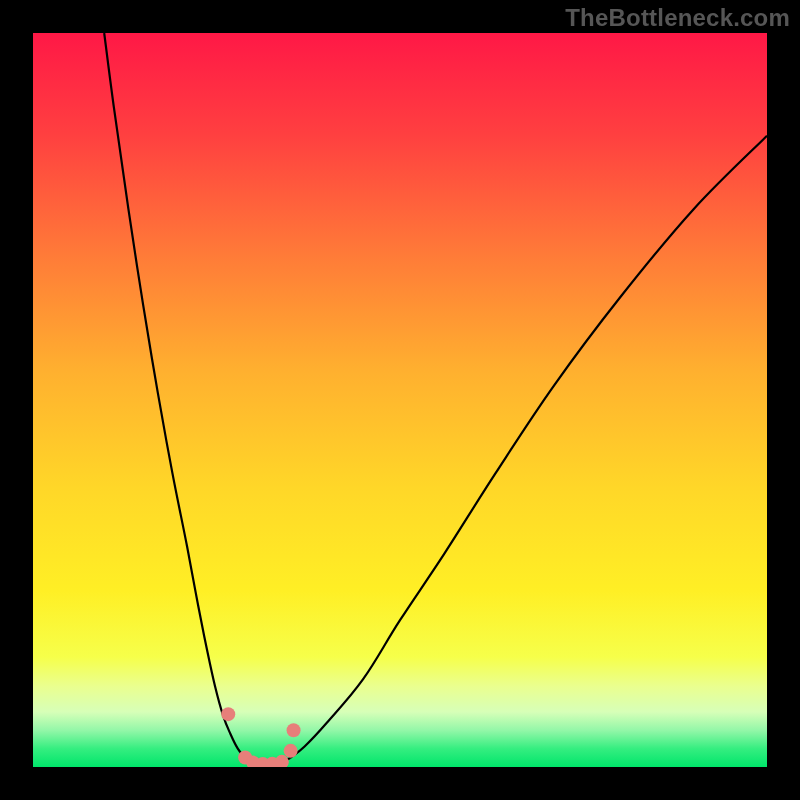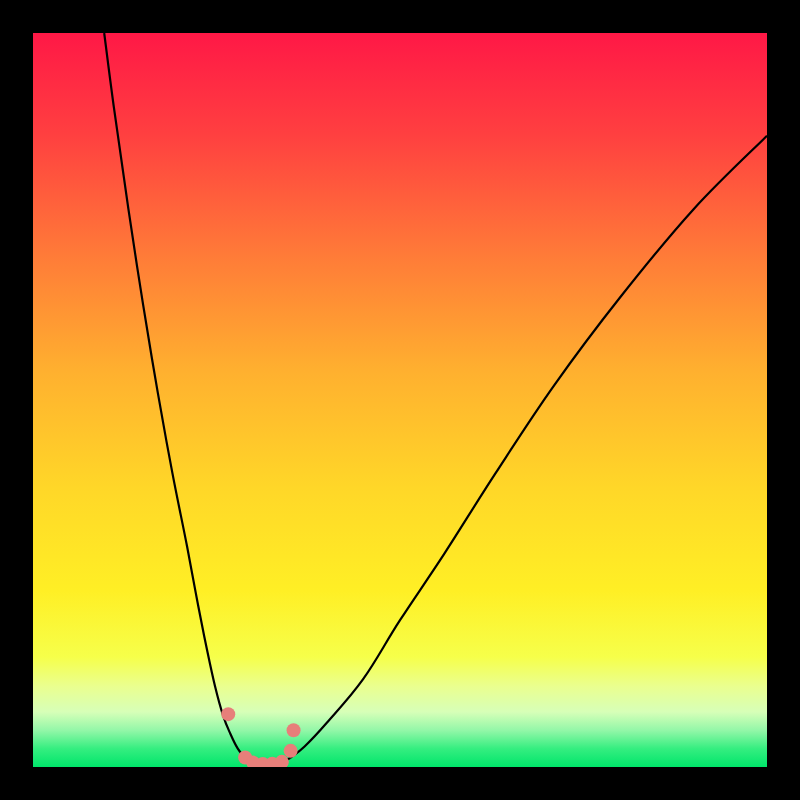--- a/index.html
+++ b/index.html
@@ -73,13 +73,14 @@
           <circle cx="212.13" cy="724.46" r="7" fill="#e77f7a"></circle>
           <circle cx="220.20" cy="729.60" r="7" fill="#e77f7a"></circle>
           <circle cx="229.74" cy="731.06" r="7" fill="#e77f7a"></circle>
           <circle cx="239.28" cy="730.70" r="7" fill="#e77f7a"></circle>
           <circle cx="248.83" cy="728.86" r="7" fill="#e77f7a"></circle>
           <circle cx="257.63" cy="717.85" r="7" fill="#e77f7a"></circle>
           <circle cx="260.57" cy="697.30" r="7" fill="#e77f7a"></circle>
         </g>
     </svg>
   </div>
+  <div class="watermark">TheBottleneck.com</div>
 </div>
 
 </body></html>

